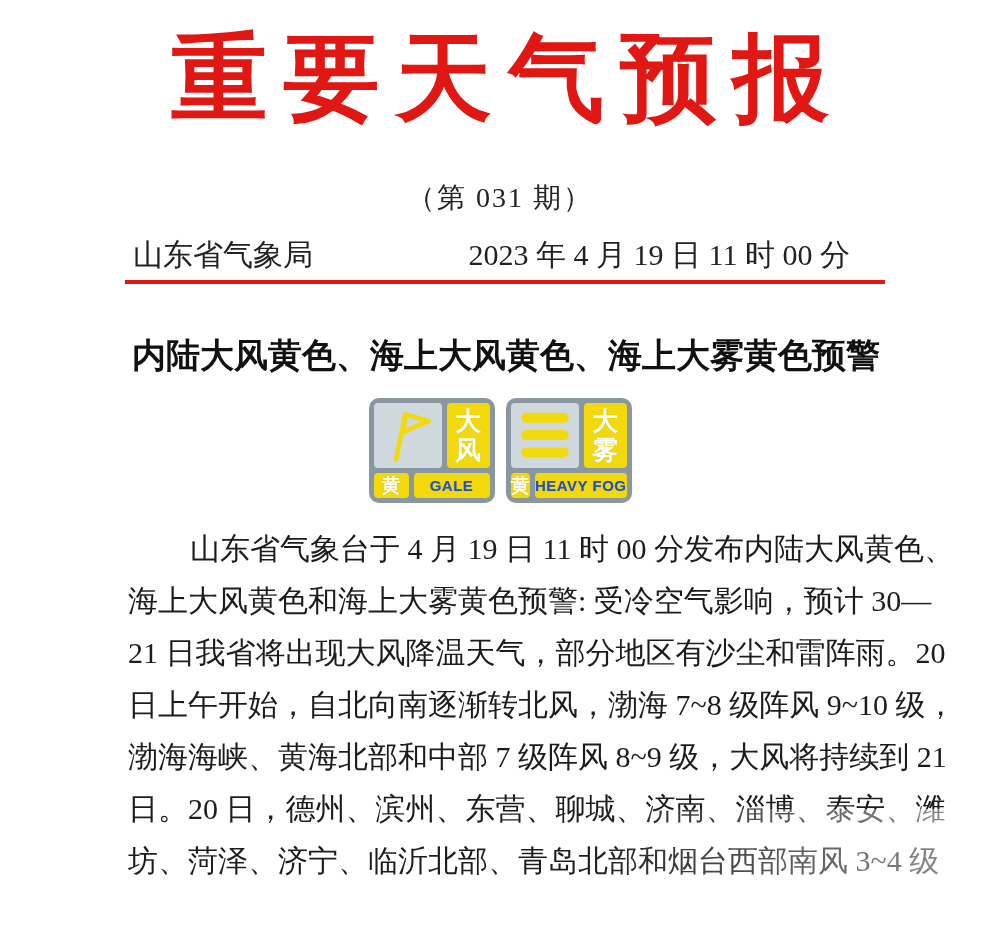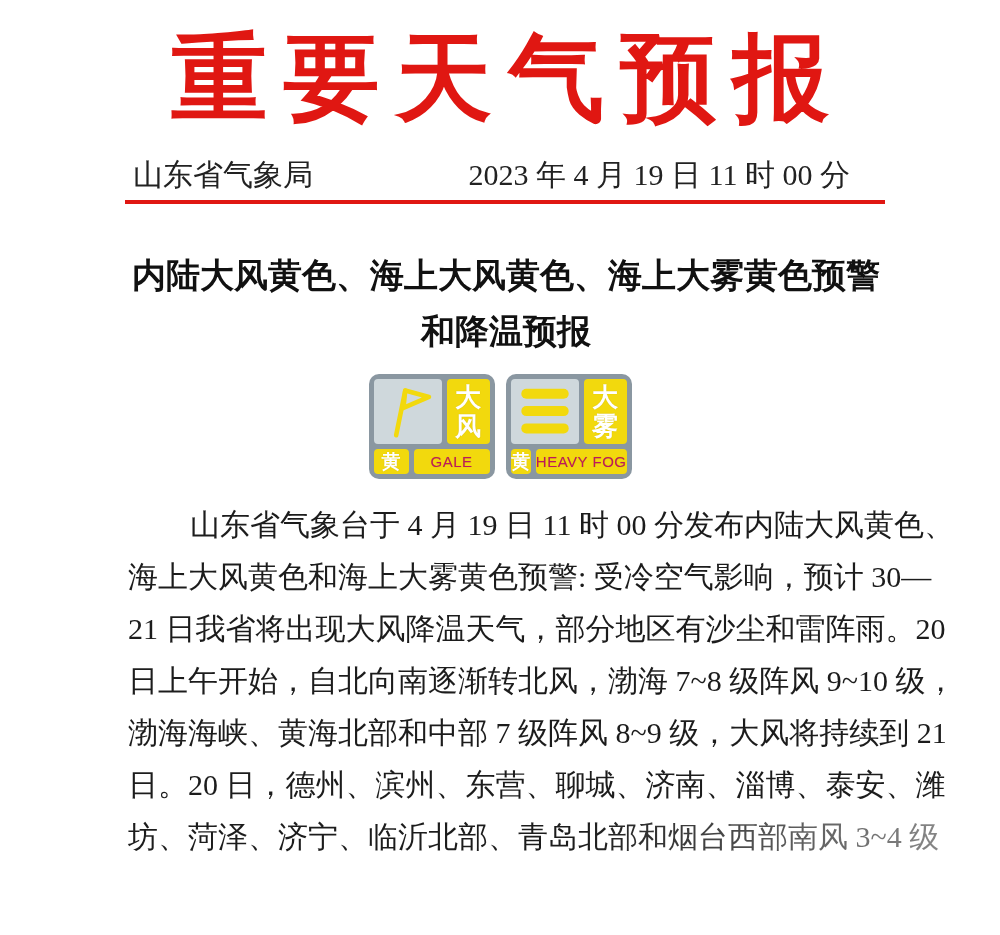--- a/index.html
+++ b/index.html
@@ -87,21 +87,21 @@
     text-align:center;
     text-shadow:0 0 1px #c8b200;
   }
   .level-txt {
     font-family:"Liberation Sans","DejaVu Sans",sans-serif;
     font-size:19px; font-weight:700; color:#ffffff;
     text-shadow:0 0 1px #c8b200;
   }
   .en-txt {
     font-family:"Liberation Sans","DejaVu Sans",sans-serif;
-    font-size:15px; font-weight:400; color:#be185d;
+    font-size:15px; font-weight:700; color:#1d4ed8;
     letter-spacing:0.5px;
     white-space:nowrap;
     text-shadow:0 0 1px #c8b200;
   }
   .body-text {
     margin:20px 110px 0 128px;
     font-size:30px;
     color:#1c1c1c;
   }
   .body-line {
@@ -119,31 +119,31 @@
     pointer-events:none;
   }
 </style>
 </head>
 <body>
 
 <div class="page">
 
   <div class="doc-title">重要天气预报</div>
 
+  <div class="issue-line">（第 031 期）</div>
 
   <div class="info-row">
     <span>山东省气象局</span>
     <span>2023 年 4 月 19 日 11 时 00 分</span>
   </div>
 
   <div class="header-rule"></div>
 
   <div class="headline">
     <div>内陆大风黄色、海上大风黄色、海上大雾黄色预警</div>
-    <div>和降温预报</div>
   </div>
 
   <div class="icons-row">
 
     <div class="warn-icon">
       <div class="warn-top">
         <div class="cell cell-symbol">
           <svg width="62" height="60" viewBox="0 0 68 65">
             <path d="M21,58 L31,9" fill="none" stroke="#f2d90d" stroke-width="5" stroke-linecap="round"></path>
             <path d="M31,9 L57,16 L29,28 Z" fill="none" stroke="#f2d90d" stroke-width="5" stroke-linejoin="round"></path>

